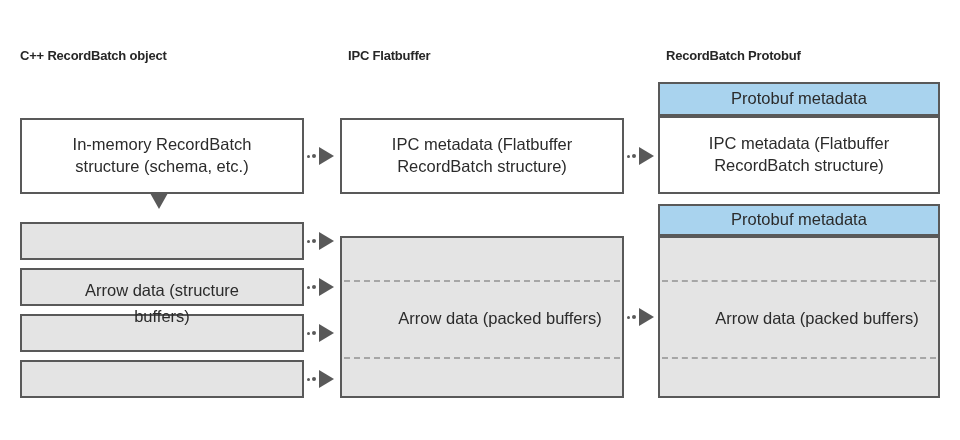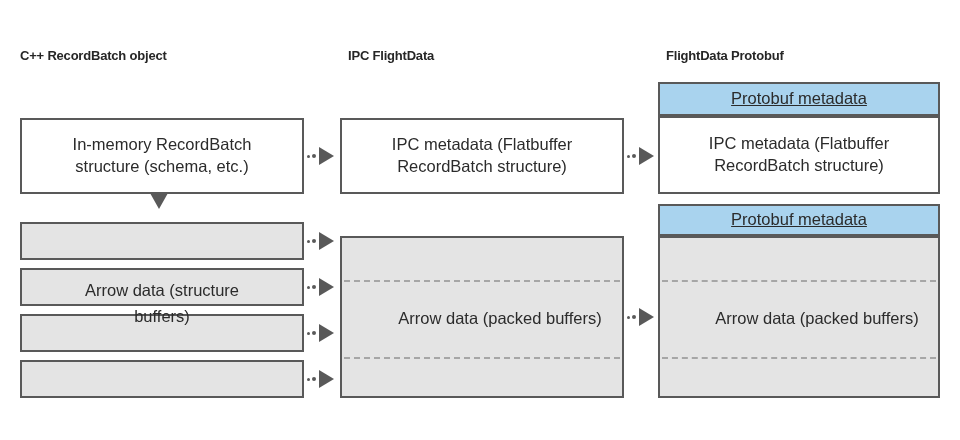--- a/index.html
+++ b/index.html
@@ -39,21 +39,21 @@
     display: flex;
     align-items: center;
     justify-content: center;
     text-align: center;
     font-size: 16.5px;
     line-height: 1.32;
     color: #2b2b2b;
   }
   .box.white { background: #ffffff; }
   .box.gray  { background: #e4e4e4; }
-  .box.blue  { background: #a9d3ee; text-decoration: underline; }
+  .box.blue  { background: #a9d3ee; }
 
   
   #c1-meta {
     left: 20px; top: 118px; width: 284px; height: 76px;
     padding: 0 10px;
   }
   #c1-buf-0 { left: 20px; top: 222px; width: 284px; height: 38px; }
   #c1-buf-1 { left: 20px; top: 268px; width: 284px; height: 38px; }
   #c1-buf-2 { left: 20px; top: 314px; width: 284px; height: 38px; }
   #c1-buf-3 { left: 20px; top: 360px; width: 284px; height: 38px; }
@@ -138,22 +138,22 @@
     color: #2b2b2b;
     margin-left: 36px;
   }
 </style>
 </head>
 <body>
 
 <div id="diagram">
 
   <div class="col-title" id="title-cpp">C++ RecordBatch object</div>
-  <div class="col-title" id="title-ipc">IPC FlightData</div>
-  <div class="col-title" id="title-flight">FlightData Protobuf</div>
+  <div class="col-title" id="title-ipc">IPC Flatbuffer</div>
+  <div class="col-title" id="title-flight">RecordBatch Protobuf</div>
 
   <div class="box white" id="c1-meta">
     <span>
       <span>In-memory RecordBatch</span><br>
       <span>structure (schema, etc.)</span>
     </span>
   </div>
 
   <div id="c1-down-arrow"></div>
 

